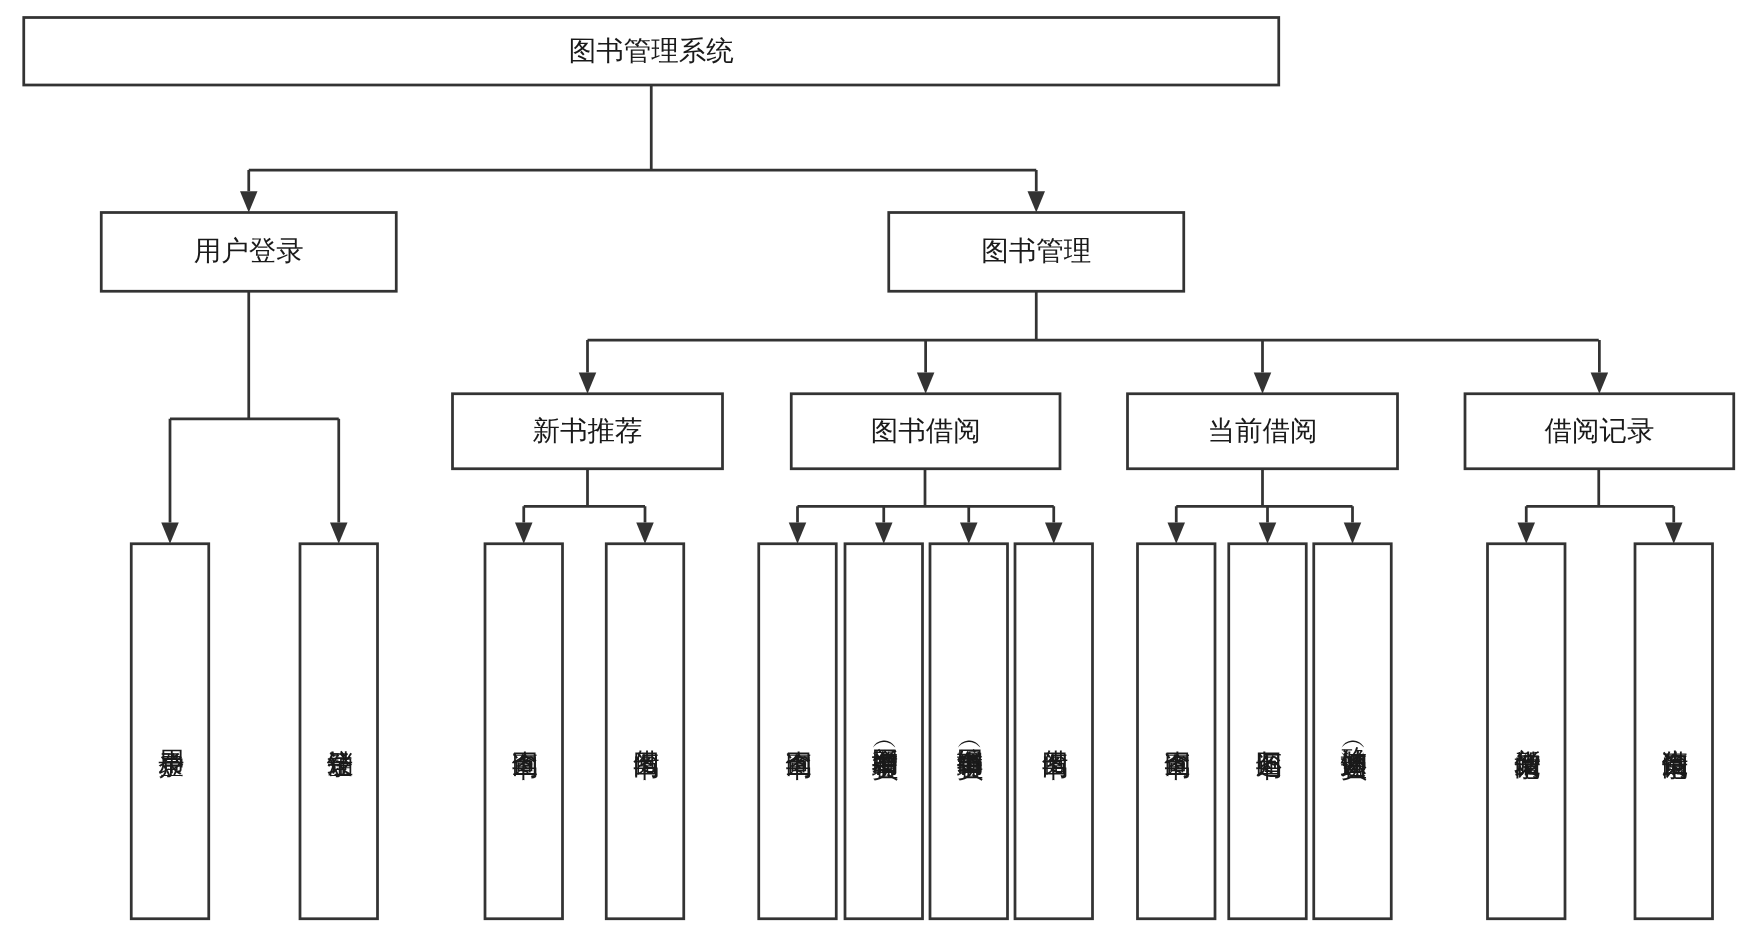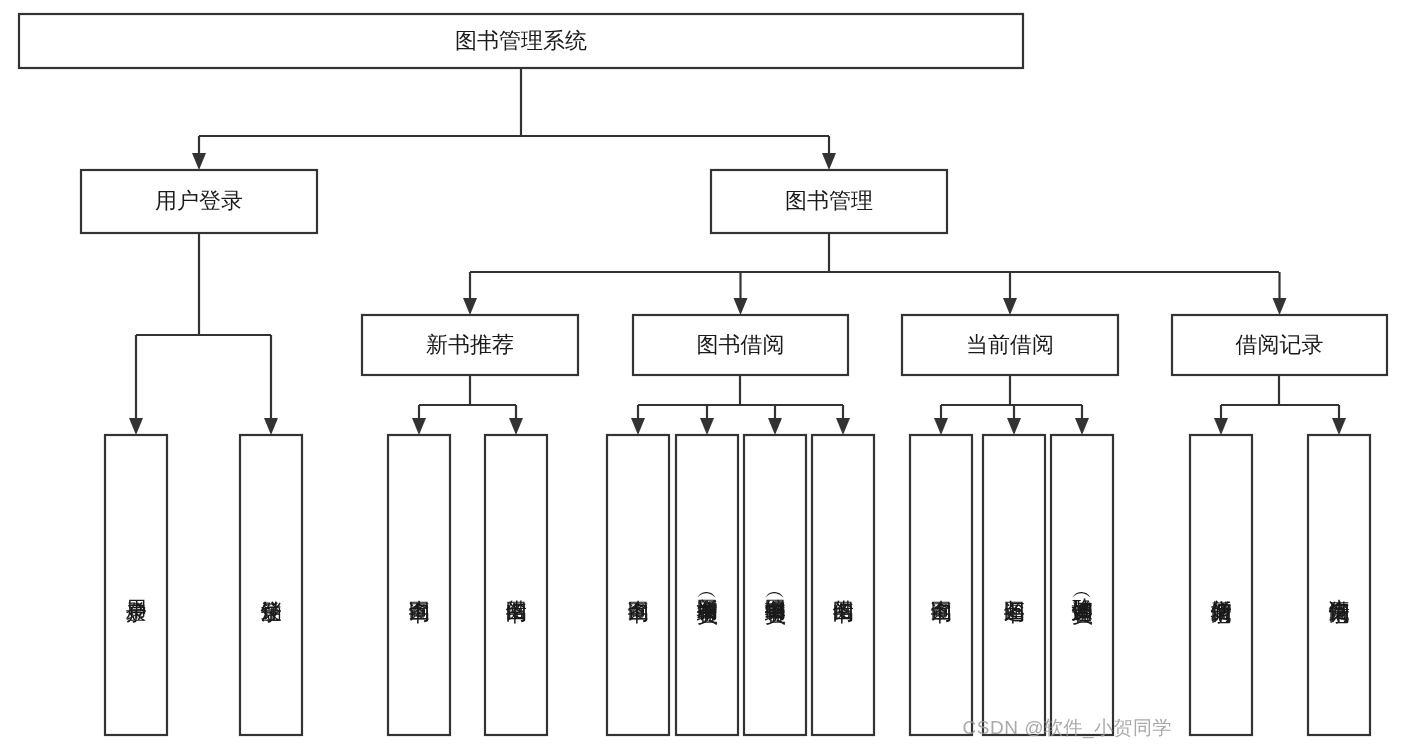--- a/index.html
+++ b/index.html
@@ -203,14 +203,13 @@
       <div class="leaf-label-wrap" style="left: 1051px; top: 435px; width: 62px; height: 300px;">
         <span class="leaf-label">确认归还（管理员）</span>
       </div>
       <div class="leaf-label-wrap" style="left: 1190px; top: 435px; width: 62px; height: 300px;">
         <span class="leaf-label">新增借阅记录</span>
       </div>
       <div class="leaf-label-wrap" style="left: 1308px; top: 435px; width: 62px; height: 300px;">
         <span class="leaf-label">查询借阅记录</span>
       </div>
     </div>
-  <div id="watermark">CSDN @软件_小贺同学</div>
 </div>
 
 </body></html>

